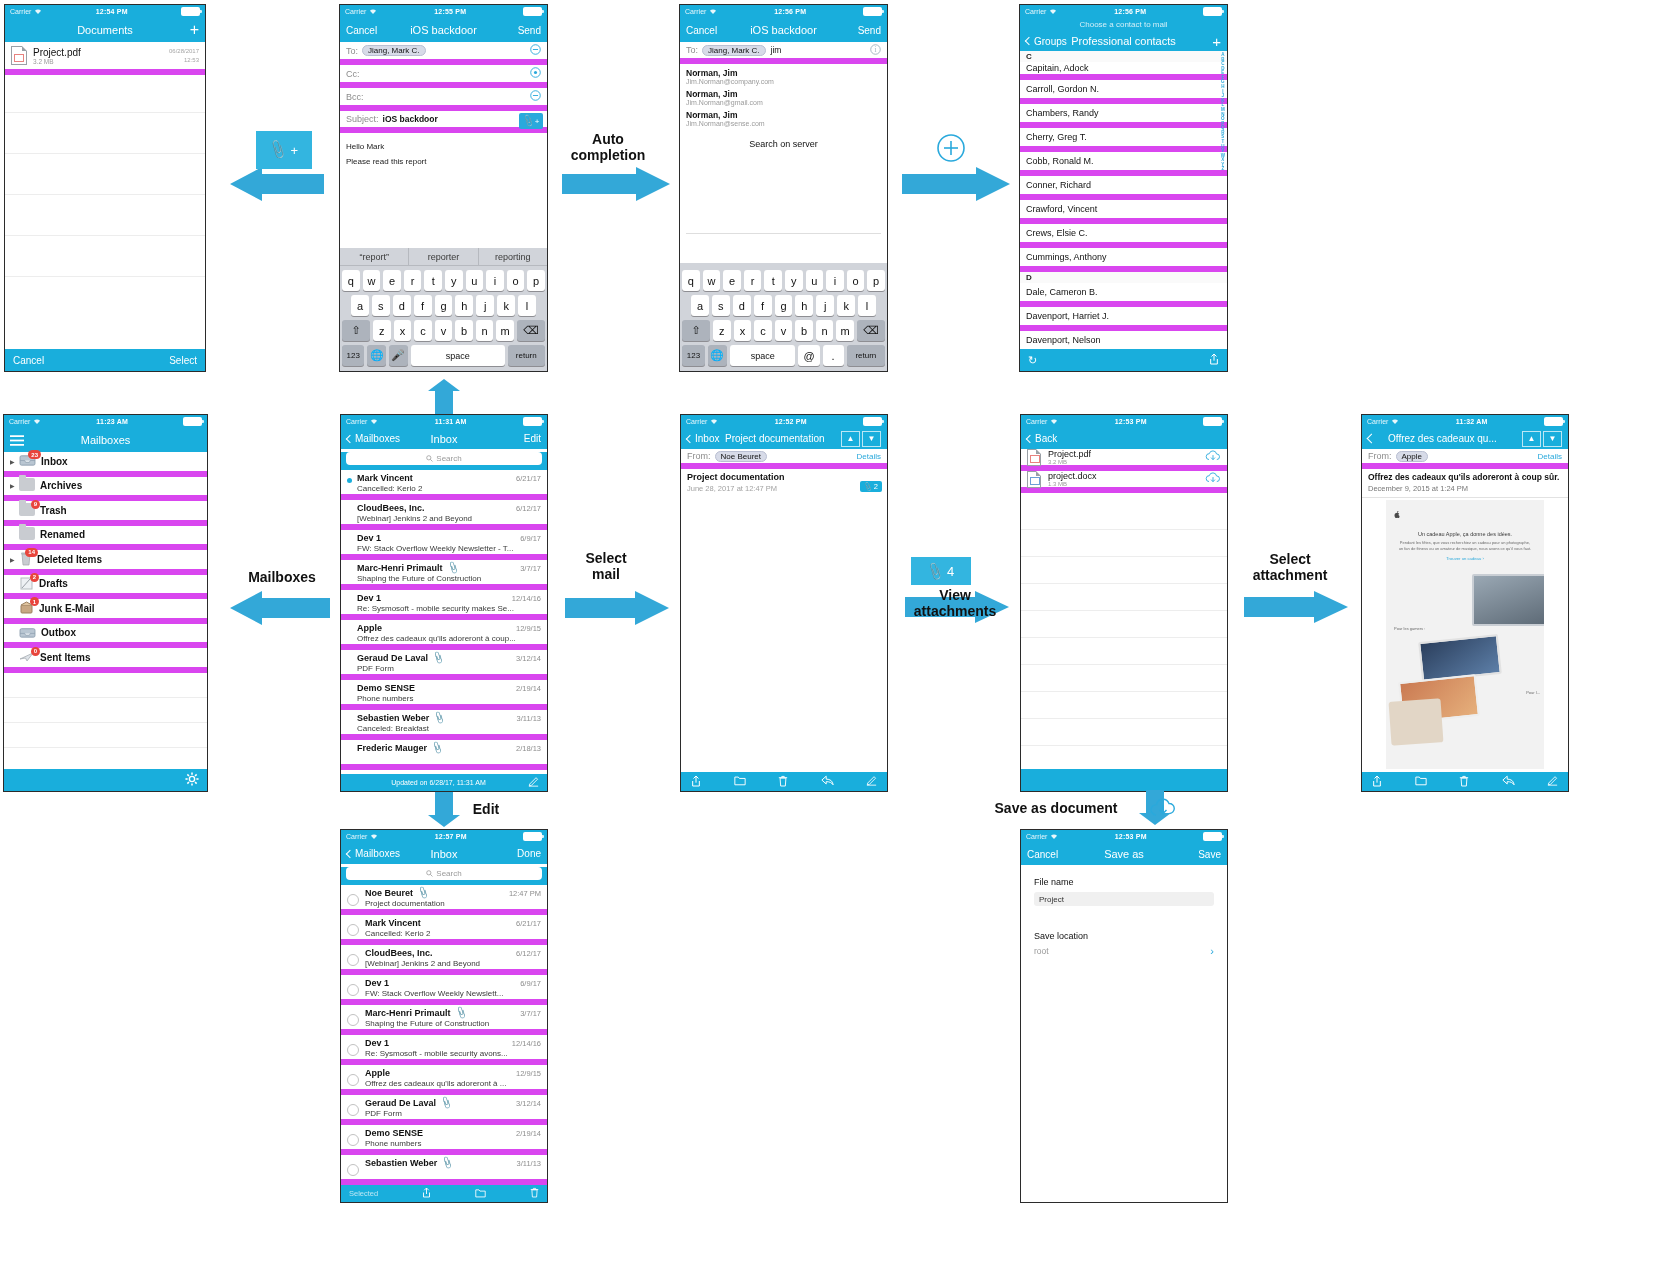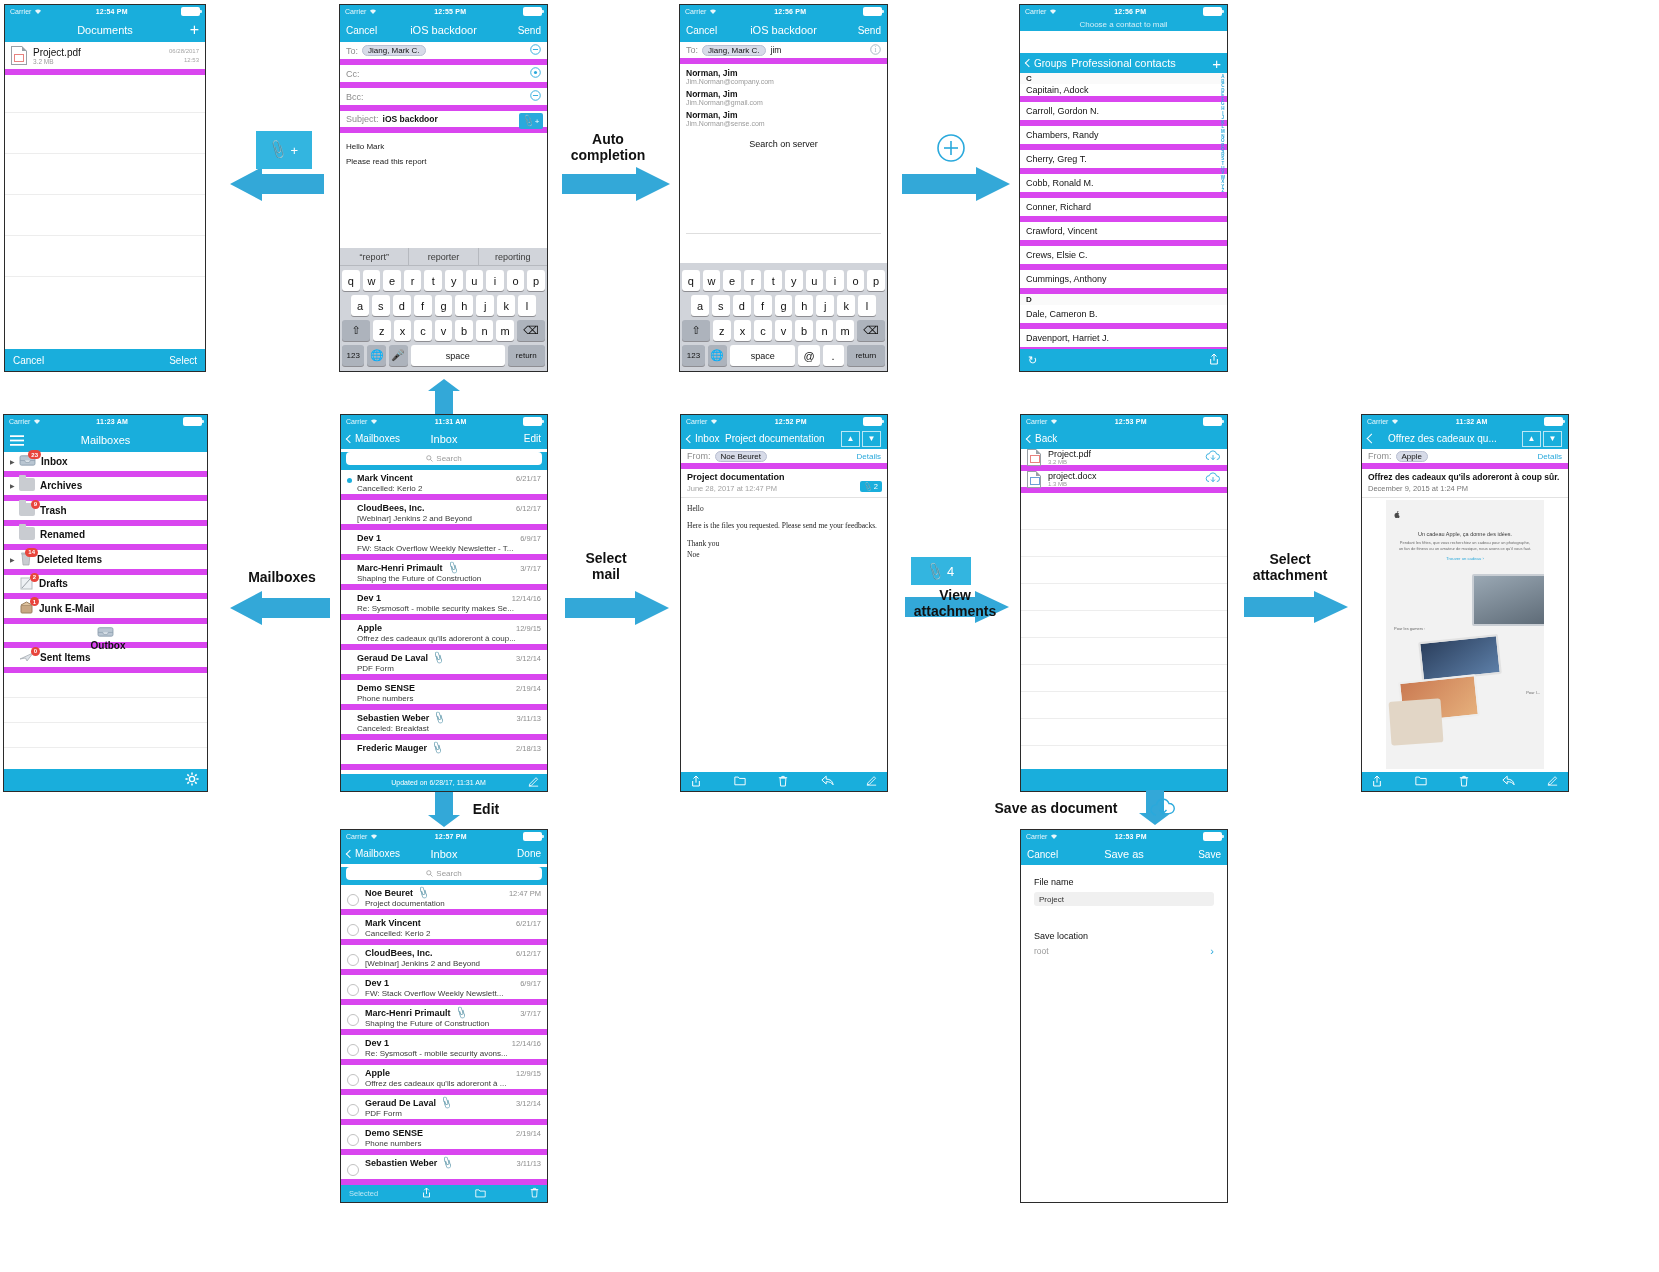--- a/index.html
+++ b/index.html
@@ -306,21 +306,21 @@
       <span class="sb-l">
           <span>Carrier</span>
         <svg width="8" height="7" viewBox="0 0 10 8">
             <path d="M5 7.2 1.2 3.2a5.4 5.4 0 0 1 7.6 0z" fill="#fff"></path>
           </svg>
         </span>
       <span class="sb-c">12:56 PM</span>
       <span class="battery"></span>
     </div>
     <div style="background:#19AEDC;color:rgba(255,255,255,.8);font-size:8px;text-align:center;padding:2px 0;">Choose a contact to mail</div>
-    <div class="navbar" style="height:20px;margin-top:22px;">
+    <div class="navbar" style="height:20px;">
       <span class="nb-l">
         <span class="chev"></span>
         <span>Groups</span>
         </span>
       <span class="nb-title">Professional contacts</span>
       <span class="nb-r" style="font-size:15px;line-height:1;font-weight:300;">+</span>
     </div>
     <div style="position:relative;">
       <div style="padding:1px 6px;font-size:8px;font-weight:bold;color:#222;background:#fafafa;">C</div>
       <div class="lrow" style="height:18px;">
@@ -472,21 +472,21 @@
       <div class="lrow" style="height:24.5px;">
         <span style="width:9px;"></span>
         <span style="position:relative;display:inline-block;">
           <svg width="15" height="14" viewBox="0 0 15 14">
               <rect x="2" y="5" width="11" height="8" rx="1" fill="#c8a884" stroke="#9b8161"></rect>
               <path d="M2 5l5.5-3L13 5" fill="#e0c49f" stroke="#9b8161"></path>
             </svg>
           <span class="badge">1</span></span>
         <span style="margin-left:5px;font-weight:bold;font-size:10px;">Junk E-Mail</span>
       </div>
-      <div class="lrow" style="height:24.5px;flex-direction:column;">
+      <div class="lrow" style="height:24.5px;">
         <span style="width:9px;"></span>
         <span style="position:relative;display:inline-block;">
           <svg width="17" height="14" viewBox="0 0 18 15">
               <rect x="1" y="4" width="16" height="9" rx="1.5" fill="#b9c6d2" stroke="#8fa0b0"></rect>
               <path d="M1 9h5l1 2h4l1-2h5" fill="#e8eef3" stroke="#8fa0b0" stroke-width=".8"></path>
             </svg></span>
         <span style="margin-left:5px;font-weight:bold;font-size:10px;">Outbox</span>
       </div>
       <div class="lrow" style="height:24.5px;">
         <span style="width:9px;"></span>
@@ -693,26 +693,20 @@
     </div>
     <div style="padding:3px 6px 0 6px;position:relative;">
       <div style="font-size:9px;font-weight:bold;color:#111;">Project documentation</div>
       <div style="font-size:7.5px;color:#a2a2a2;margin-top:2px;">June 28, 2017 at 12:47 PM</div>
       <span style="position:absolute;right:5px;bottom:1px;background:#19AEDC;color:#fff;font-size:7.5px;
                    padding:1px 4px;border-radius:2px;display:flex;gap:1px;align-items:center;">
         <span class="clip" style="font-size:7px;color:#fff;">📎</span>
         <span>2</span>
         </span>
     </div>
-    <div style="border-top:1px solid #e2e2e2;margin-top:4px;padding:5px 6px;font-family:'Liberation Serif',serif;font-size:7.5px;color:#222;line-height:1.5;">
-      <div>Hello</div>
-      <div style="margin-top:6px;">Here is the files you requested. Please send me your feedbacks.</div>
-      <div style="margin-top:6px;">Thank you</div>
-      <div>Noe</div>
-    </div>
     <div class="toolbar-bottom" style="height:19px;padding:0 10px;">
       <span><svg width="10" height="12" viewBox="0 0 12 14">
             <path d="M6 1v8M3 4l3-3 3 3" stroke="#fff" fill="none" stroke-width="1.2"></path>
             <path d="M2 7v6h8V7" stroke="#fff" fill="none" stroke-width="1.2"></path>
           </svg></span>
       <span><svg width="12" height="11" viewBox="0 0 14 12">
             <path d="M1 2h4l1.3 1.6H13V11H1z" fill="none" stroke="#fff" stroke-width="1.1"></path>
           </svg></span>
       <span><svg width="10" height="12" viewBox="0 0 12 14">
             <path d="M2.5 3.5h7l-.7 9.5H3.2z" fill="none" stroke="#fff" stroke-width="1.1"></path>

